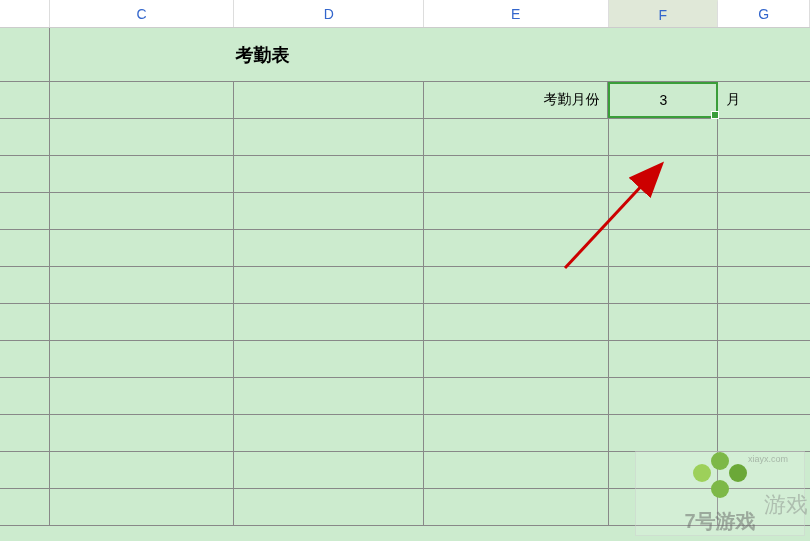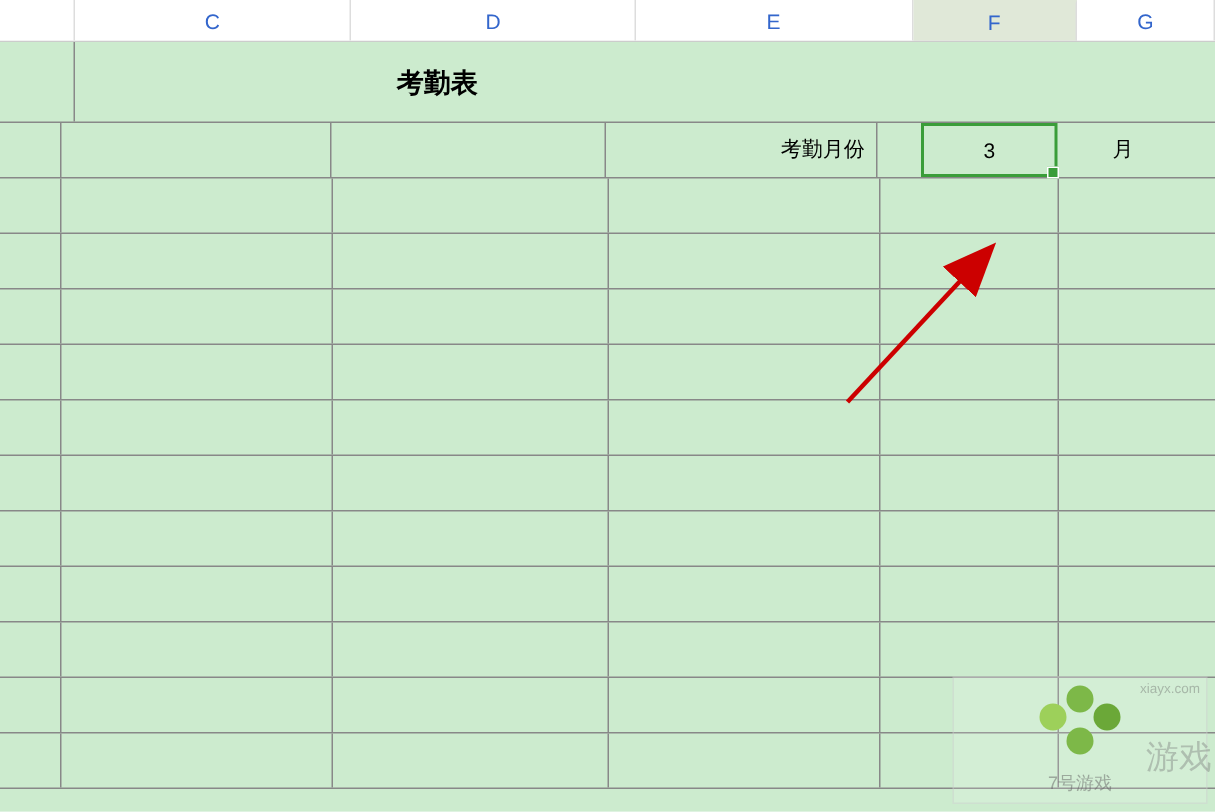--- a/index.html
+++ b/index.html
@@ -36,21 +36,20 @@
     }
     .sheet-area {
       background: #ccebce;
       height: calc(100% - 28px);
       position: relative;
     }
     .row {
       display: flex;
       height: 37px;
       border-bottom: 1px solid #888;
-      gap: 29px;
     }
     .row.title-row {
       height: 54px;
     }
     .cell {
       border-right: 1px solid #888;
       display: flex;
       align-items: center;
       justify-content: center;
       font-size: 14px;
@@ -131,29 +130,29 @@
       width: 18px;
       height: 18px;
       background: #7db848;
       border-radius: 50%;
     }
     .wm-c1 { top: 0; left: 18px; }
     .wm-c2 { top: 12px; left: 0; background: #9dd05a; }
     .wm-c3 { top: 12px; left: 36px; background: #6ba838; }
     .wm-c4 { top: 28px; left: 18px; }
     .watermark-text {
-      font-size: 12px;
-      font-weight: normal;
+      font-size: 20px;
+      font-weight: bold;
       color: rgba(100,100,100,0.5);
       margin-top: 2px;
     }
     .watermark-url {
       position: absolute;
       top: 2px;
-      right: 4px;
+      right: 16px;
       font-size: 9px;
       color: rgba(100,100,100,0.4);
     }
     .side-text {
       position: absolute;
       right: 2px;
       bottom: 21px;
       font-size: 22px;
       color: rgba(120,120,120,0.4);
       writing-mode: horizontal-tb;

